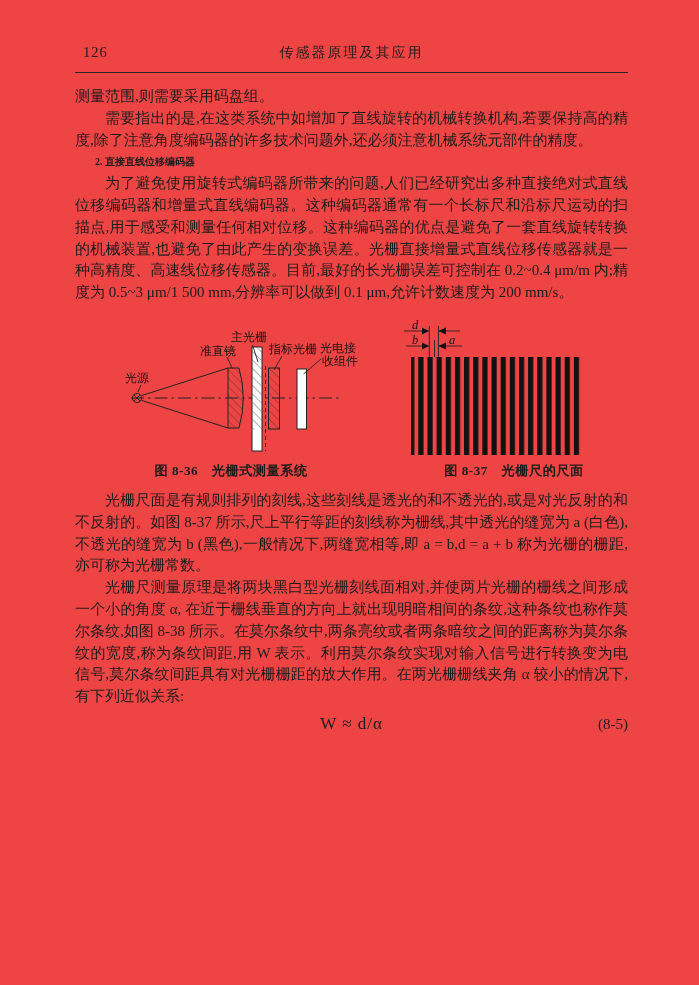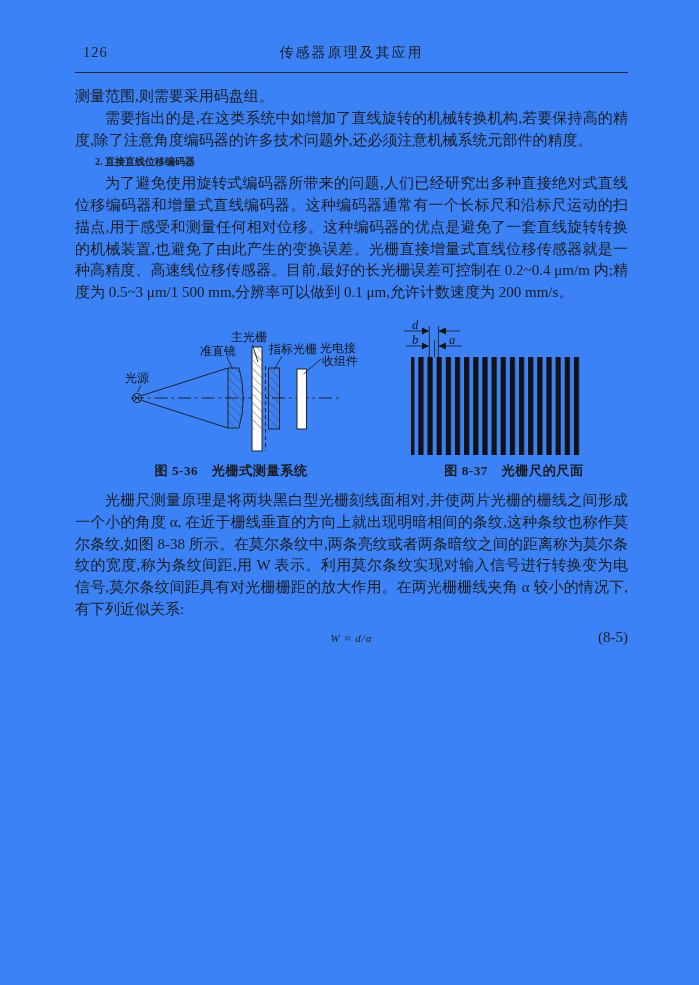--- a/index.html
+++ b/index.html
@@ -1,18 +1,18 @@
 <!DOCTYPE html>
 <html><head>
 <meta charset="utf-8">
 <style>
   html,body{margin:0;padding:0;background:#f4f3ef;}
   .page{
     position:relative;width:699px;height:985px;margin:0 auto;
-    background:#3b82f6;color:#1c1c1c;box-sizing:border-box;
+    background:#ef4444;color:#1c1c1c;box-sizing:border-box;
     padding:44px 71px 30px 75px;
     font-family:"Liberation Serif","DejaVu Serif",serif;
   }
   .hdr{position:relative;height:20px;}
   .pagenum{position:absolute;left:8px;top:0;font-size:14.5px;letter-spacing:1px;}
   .htitle{display:block;text-align:center;font-size:14px;letter-spacing:2px;}
   .rule{border:none;border-top:1.6px solid #262626;margin:8px 0 0 0;}
   .body{padding-top:13px;}
   .para{
     margin:0;text-align:justify;text-justify:inter-ideograph;
@@ -28,21 +28,21 @@
   }
   figure{margin:0;}
   .fig36{width:312px;}
   .fig37{width:228px;}
   figcaption{
     text-align:center;font-weight:700;font-size:13.2px;
     margin-top:7px;white-space:pre;letter-spacing:0.5px;
   }
   .fsvg{display:block;}
   .formula-row{position:relative;text-align:center;margin:5px 0 7px 0;line-height:22px;}
-  .formula{font-style:italic;font-size:11px;letter-spacing:1px;}
+  .formula{font-size:17px;letter-spacing:1px;}
   .eqnum{position:absolute;right:0;top:0;font-size:15px;text-align:right;}
   svg text{font-family:"Liberation Serif","DejaVu Serif",serif;}
   .svglab{font-size:12px;fill:#151515;}
   .dimlab{font-size:12.5px;font-style:italic;fill:#111;}
 </style>
 </head>
 <body>
 
 <div class="page">
 
@@ -103,21 +103,21 @@
             <line x1="246" y1="40" x2="228.5" y2="55"></line>
           </g>
 
           <text class="svglab" x="62" y="63" text-anchor="middle">光源</text>
           <text class="svglab" x="143" y="36" text-anchor="middle">准直镜</text>
           <text class="svglab" x="174" y="22" text-anchor="middle">主光栅</text>
           <text class="svglab" x="218" y="34" text-anchor="middle">指标光栅</text>
           <text class="svglab" x="263" y="33" text-anchor="middle">光电接</text>
           <text class="svglab" x="265" y="46" text-anchor="middle">收组件</text>
         </svg>
-        <figcaption>图 5-36　光栅式测量系统</figcaption>
+        <figcaption>图 8-36　光栅式测量系统</figcaption>
       </figure>
 
       <figure class="fig37">
         <svg class="fsvg" width="228" height="136" viewBox="0 0 228 136">
           <defs>
             <pattern id="stripepat" patternUnits="userSpaceOnUse" width="9.15" height="98">
               <rect x="0" y="0" width="5.2" height="98" fill="#111"></rect>
             </pattern>
             <marker id="arr" viewBox="0 0 10 10" refX="9.5" refY="5" markerWidth="8" markerHeight="8" orient="auto">
               <path d="M0,0 L10,5 L0,10 Z" fill="#111"></path>
@@ -143,20 +143,21 @@
             <line x1="62" y1="27" x2="39.1" y2="27" marker-end="url(#arr)"></line>
           </g>
           <text class="dimlab" x="12" y="24.5">b</text>
           <text class="dimlab" x="49" y="24.5">a</text>
         </svg>
         <figcaption>图 8-37　光栅尺的尺面</figcaption>
       </figure>
 
     </div>
 
+    <p class="para">光栅尺面是有规则排列的刻线,这些刻线是透光的和不透光的,或是对光反射的和不反射的。如图 8-37 所示,尺上平行等距的刻线称为栅线,其中透光的缝宽为 a (白色),不透光的缝宽为 b (黑色),一般情况下,两缝宽相等,即 a = b,d = a + b 称为光栅的栅距,亦可称为光栅常数。</p>
     <p class="para">光栅尺测量原理是将两块黑白型光栅刻线面相对,并使两片光栅的栅线之间形成一个小的角度 α, 在近于栅线垂直的方向上就出现明暗相间的条纹,这种条纹也称作莫尔条纹,如图 8-38 所示。在莫尔条纹中,两条亮纹或者两条暗纹之间的距离称为莫尔条纹的宽度,称为条纹间距,用 W 表示。利用莫尔条纹实现对输入信号进行转换变为电信号,莫尔条纹间距具有对光栅栅距的放大作用。在两光栅栅线夹角 α 较小的情况下,有下列近似关系:</p>
 
     <div class="formula-row">
       <span class="formula">W ≈ d/α</span>
       <span class="eqnum">(8-5)</span>
     </div>
 
 
   </div>
 </div>

